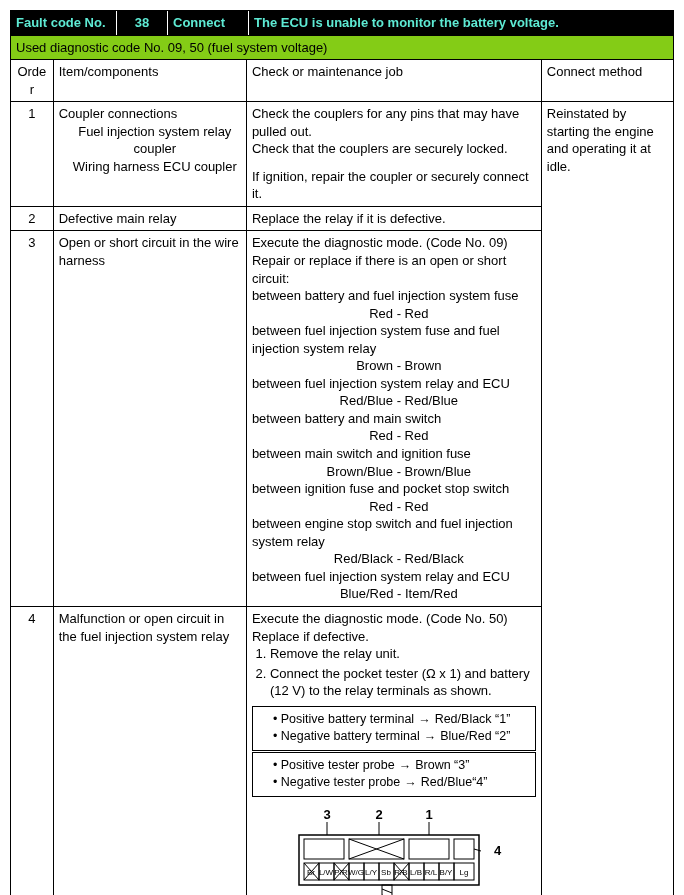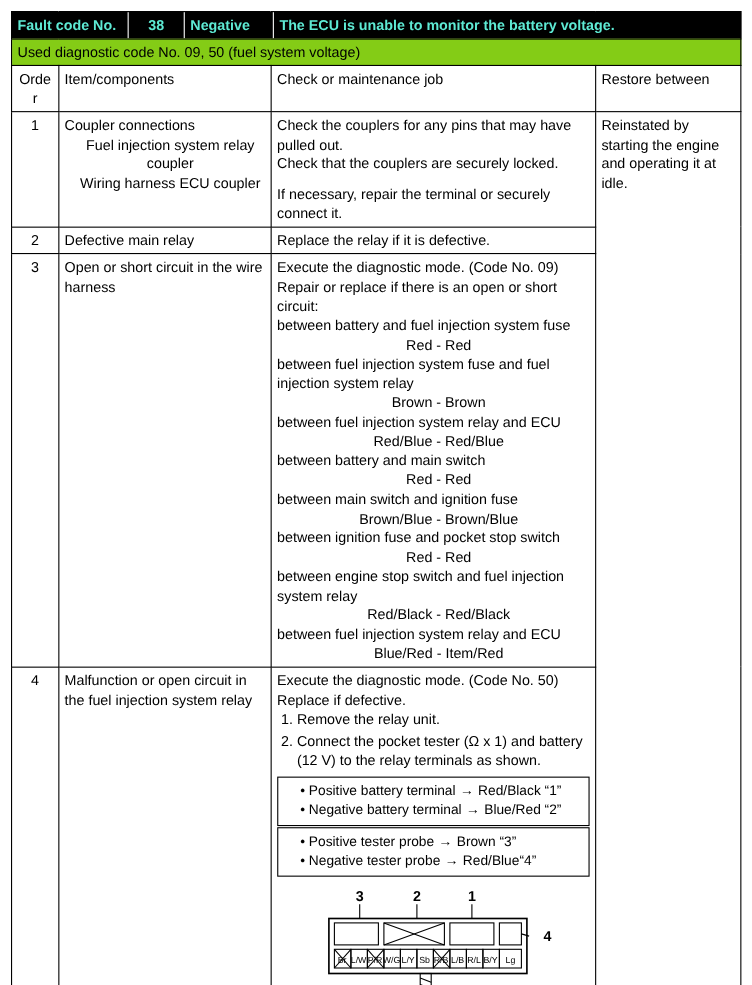--- a/index.html
+++ b/index.html
@@ -77,51 +77,51 @@
 </colgroup>
 
 <tbody>
         <tr>
   <td class="hdrcell" colspan="4" style="padding:0;">
     <table style="width:100%; border-collapse:collapse;">
       <tbody>
                 <tr>
         <td class="hdrcell" style="border:none; border-right:1px solid #fff; width:95px;">Fault code No.</td>
         <td class="hdrcell center" style="border:none; border-right:1px solid #fff; width:40px;">38</td>
-        <td class="hdrcell" style="border:none; border-right:1px solid #fff; width:70px;">Negative</td>
+        <td class="hdrcell" style="border:none; border-right:1px solid #fff; width:70px;">Connect</td>
         <td class="hdrcell" style="border:none;">The ECU is unable to monitor the battery voltage.</td>
       </tr>
     </tbody>
             </table>
   </td>
 </tr>
 
 <tr class="subhdr">
   <td colspan="4">Used diagnostic code No. 09, 50 (fuel system voltage)</td>
 </tr>
 
 <tr>
   <td class="center">Order</td>
   <td>Item/components</td>
   <td>Check or maintenance job</td>
-  <td>Restore between</td>
+  <td>Connect method</td>
 </tr>
 
 <tr>
   <td class="center">1</td>
   <td>
     <span>Coupler connections</span>
     <span class="indent">Fuel injection system relay coupler</span>
     <span class="indent">Wiring harness ECU coupler</span>
   </td>
   <td>
     <div>Check the couplers for any pins that may have pulled out.</div>
     <div>Check that the couplers are securely locked.</div>
     <div style="height:10px;"></div>
-    <div>If necessary, repair the terminal or securely connect it.</div>
+    <div>If ignition, repair the coupler or securely connect it.</div>
   </td>
   <td rowspan="4">Reinstated by starting the engine and operating it at idle.</td>
 </tr>
 
 <tr>
   <td class="center">2</td>
   <td>Defective main relay</td>
   <td>Replace the relay if it is defective.</td>
 </tr>
 

